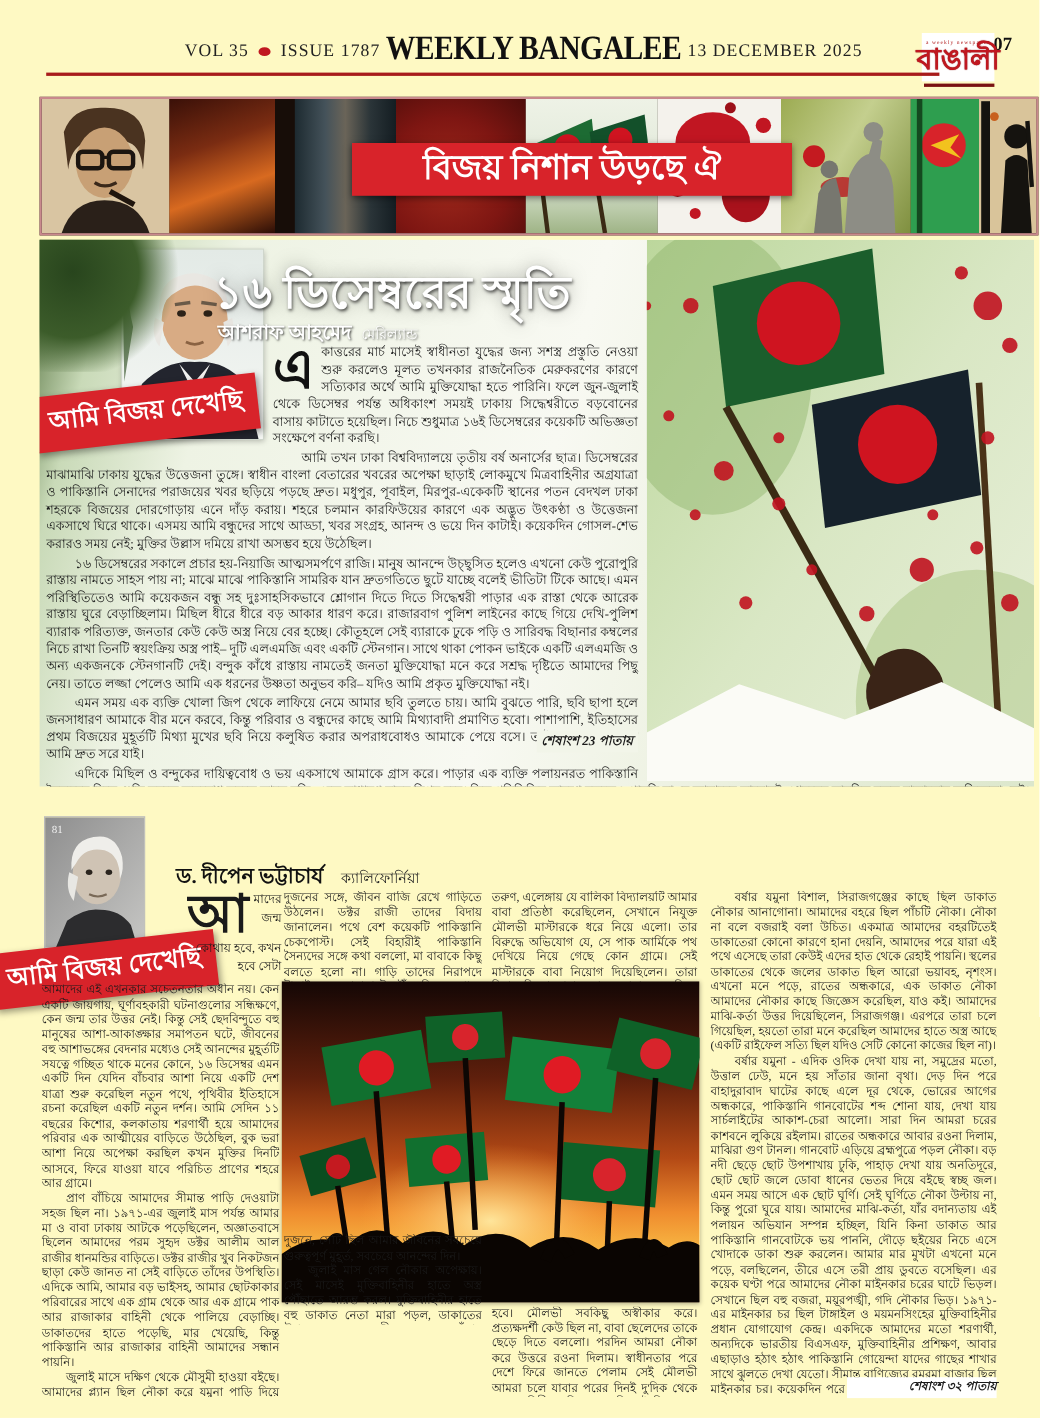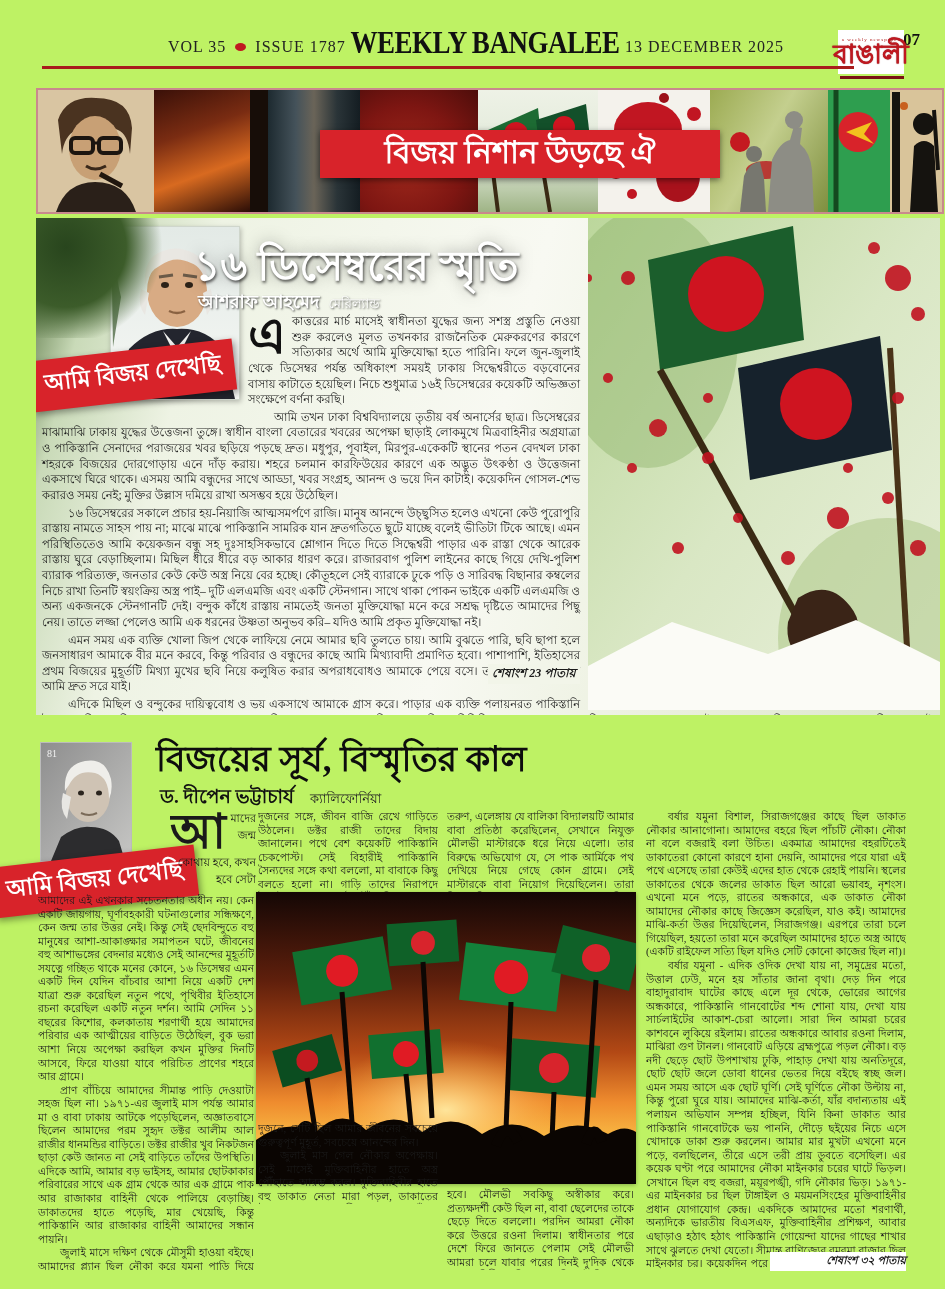--- a/index.html
+++ b/index.html
@@ -1,16 +1,16 @@
 <!DOCTYPE html>
 <html><head>
 <meta charset="utf-8">
 <style>
   html,body{margin:0;padding:0;background:#ffffff;}
-  #page{position:relative;width:945px;height:1289px;background:#bef264;overflow:hidden;
+  #page{position:relative;width:945px;height:1289px;background:#fef9c3;overflow:hidden;
         font-family:"Liberation Serif",serif;color:#1a1a1a;}
   .abs{position:absolute;}
 
   
   .vol{left:168px;top:38px;font-size:16px;letter-spacing:1px;color:#222;display:flex;align-items:center;gap:9px;}
   .bullet{width:11px;height:8px;border-radius:50%;background:#c01820;display:inline-block;}
   .masthead{left:350px;top:28px;width:270px;text-align:center;font-size:27px;font-weight:bold;
             letter-spacing:-0.5px;color:#111;font-family:"Liberation Serif",serif;transform:scaleY(1.15);}
   .dateline{left:625px;top:38px;font-size:16px;letter-spacing:1px;color:#222;}
   .pagenum{left:903px;top:30px;font-size:17px;font-weight:bold;color:#111;}
@@ -270,21 +270,20 @@
       <ellipse cx="47" cy="52" rx="22" ry="27" fill="#cfc3b4"></ellipse>
       <path d="M24,48 Q22,22 44,18 Q64,14 70,36 Q72,48 68,56 Q68,34 54,30 Q36,26 28,42 Q25,46 24,48 Z" fill="#efeeea"></path>
       <path d="M22,50 Q18,66 26,76 L30,54 Z" fill="#e8e7e3"></path>
       <ellipse cx="40" cy="50" rx="3" ry="2.5" fill="#2a241e"></ellipse>
         <ellipse cx="58" cy="50" rx="3" ry="2.5" fill="#2a241e"></ellipse>
       <path d="M40,70 Q48,74 56,70" stroke="#7a6a58" stroke-width="2" fill="none"></path>
       <path d="M10,118 L20,94 Q36,82 50,84 Q68,84 78,98 L84,118 Z" fill="#2c2c2e"></path>
     </svg>
   </div>
 
-  <div class="abs headline2">বিজয়ের সূর্য, বিস্মৃতির কাল</div>
   <div class="abs byline2">
     <span class="author">ড. দীপেন ভট্টাচার্য</span>
     <span class="loc">ক্যালিফোর্নিয়া</span>
   </div>
   <div class="abs badge badge2">আমি বিজয় দেখেছি</div>
 
   <div class="abs intro2 a2-text">
     <span class="dropcap2">আ</span>
     <span>মাদের জন্ম কোথায় হবে, কখন হবে সেটা</span>
   </div>

